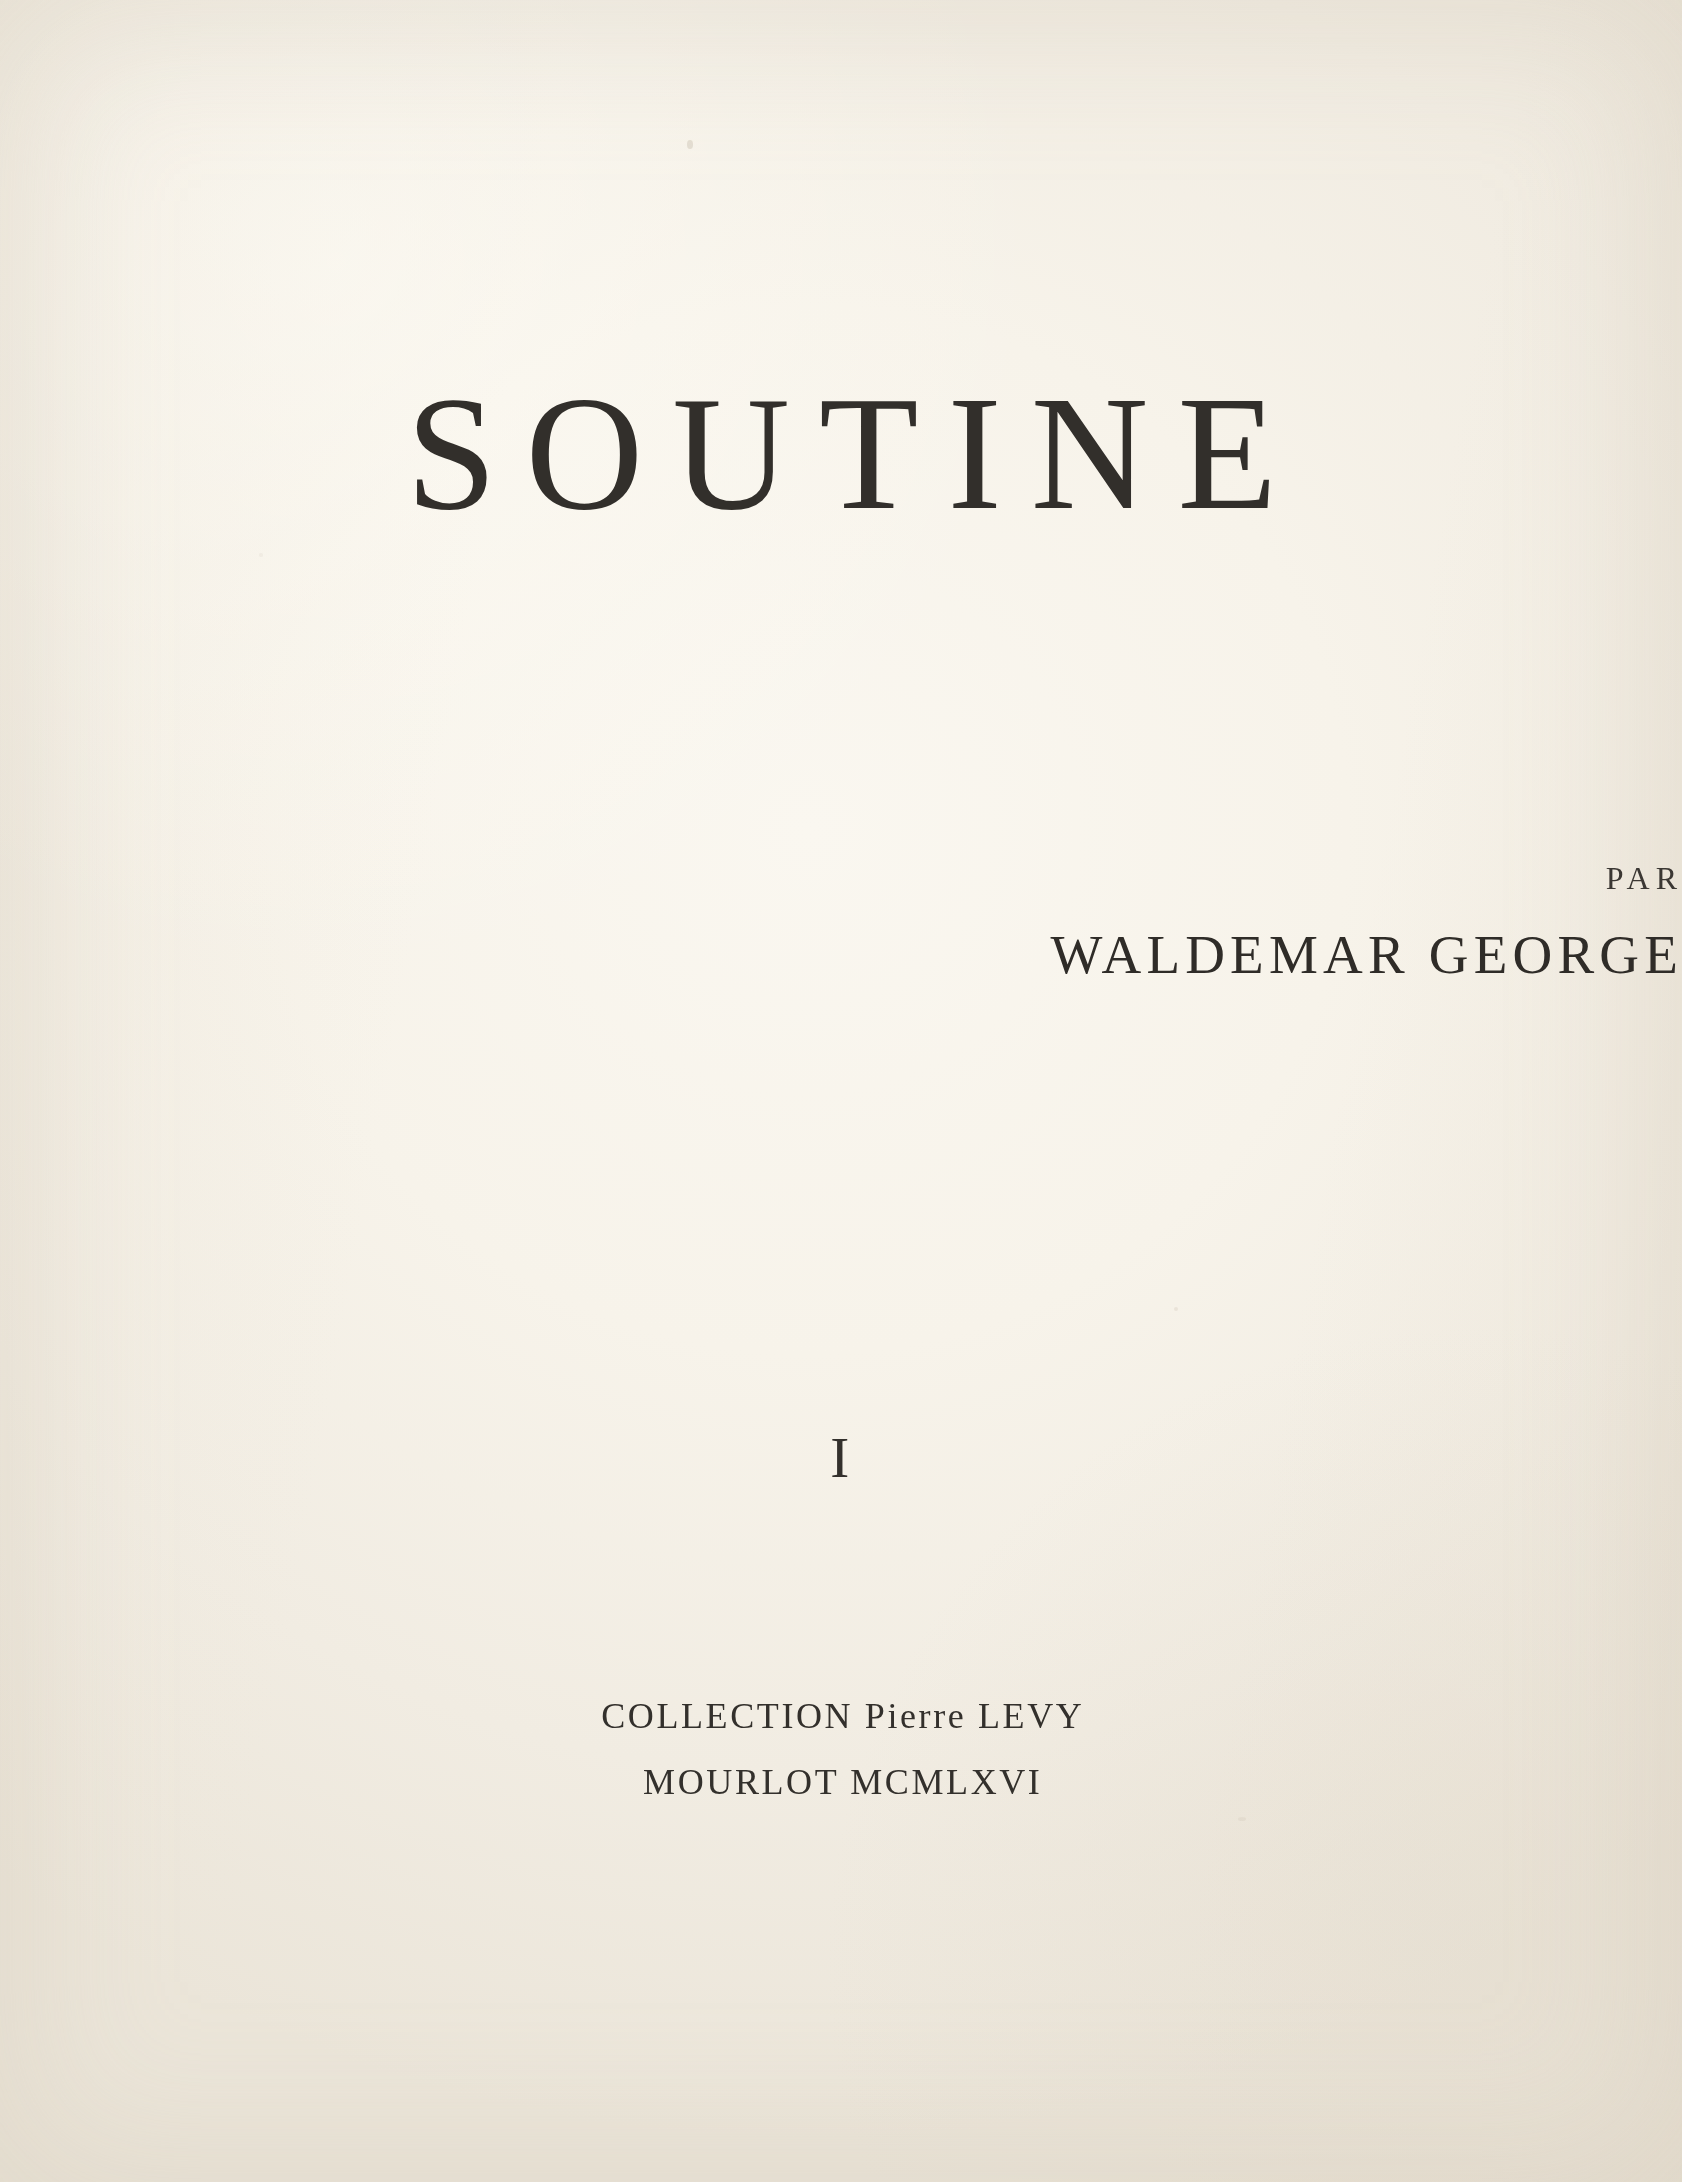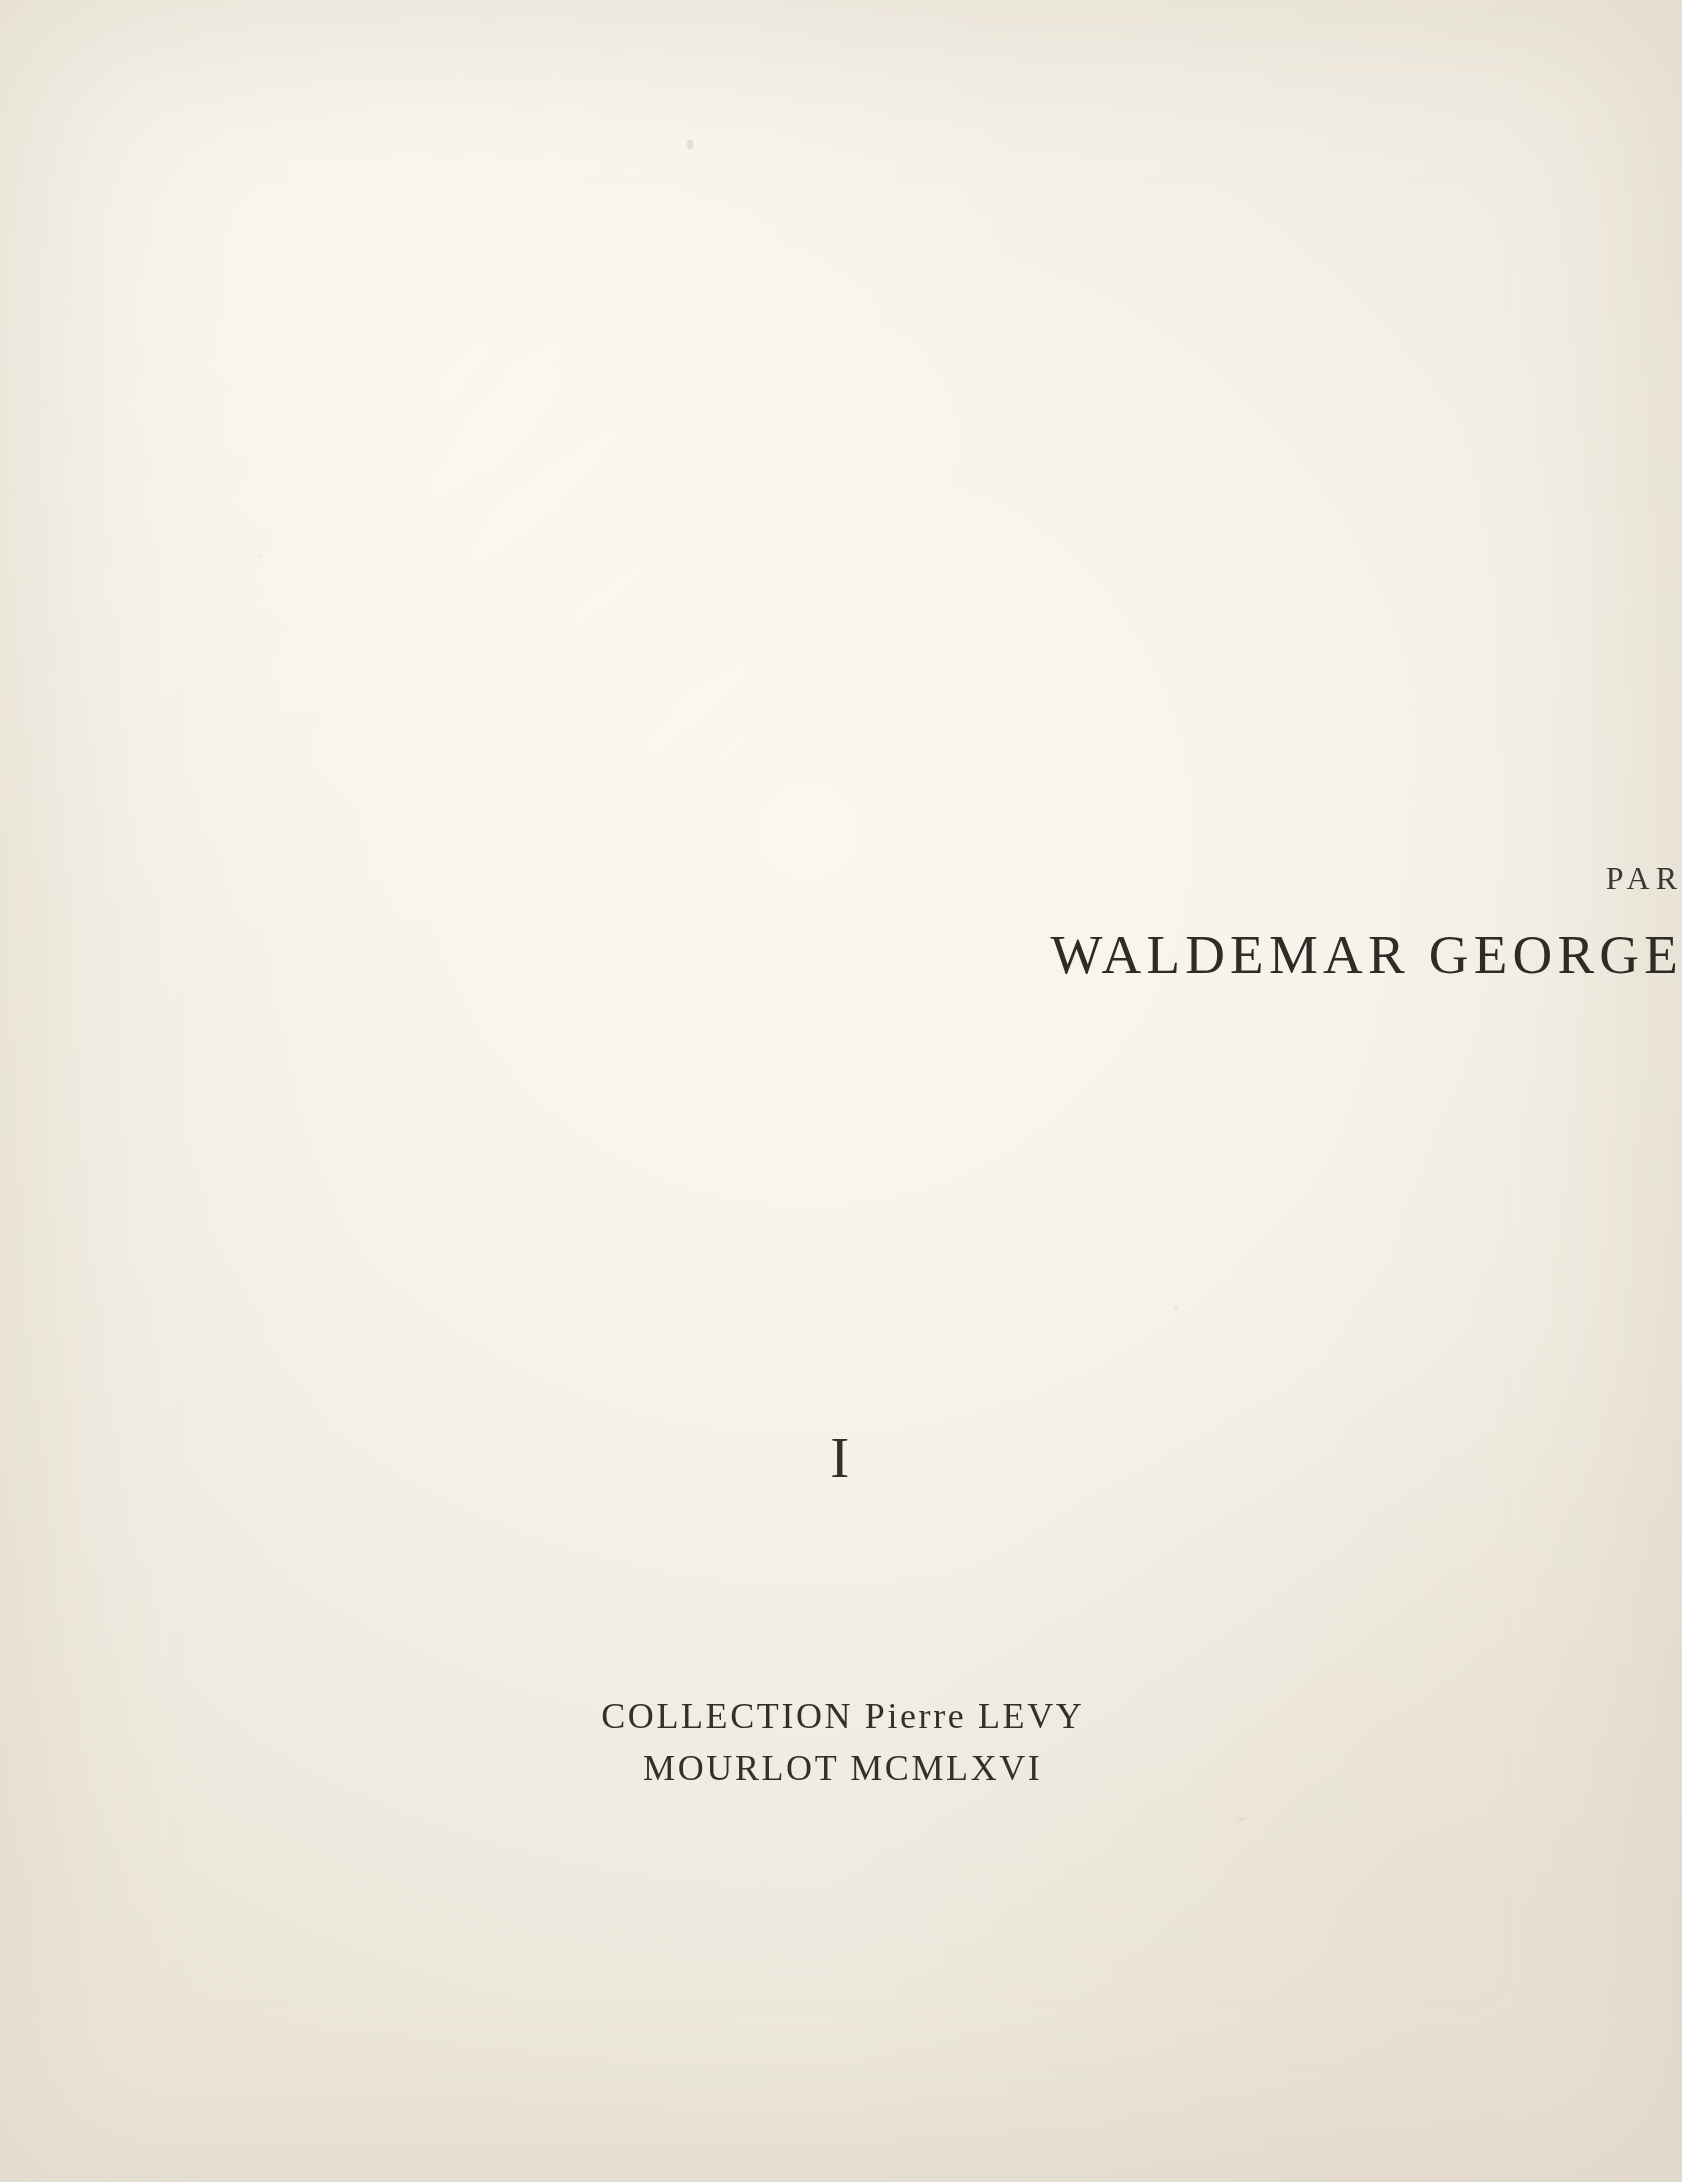--- a/index.html
+++ b/index.html
@@ -114,21 +114,21 @@
     width: 100%;
     text-align: center;
   }
   .collection-line {
     font-size: 36px;
     letter-spacing: 2.6px;
     text-indent: 2.6px;
     color: #33302c;
   }
   .publisher-line {
-    margin-top: 10px;
+    margin-top: 24px;
     font-size: 36px;
     letter-spacing: 2.6px;
     text-indent: 2.6px;
     color: #33302c;
   }
 
   
   .speck {
     position: absolute;
     border-radius: 50%;
@@ -142,20 +142,23 @@
 
 <div class="page">
 
   <div class="speck" style="top:140px;left:687px;width:6px;height:8.6px;"></div>
   <div class="speck" style="top:1307px;left:1174px;width:4.3px;height:4.3px;opacity:.6;"></div>
   <div class="speck" style="top:1817px;left:1238px;width:7.8px;height:3.5px;opacity:.45;"></div>
   <div class="speck" style="top:553px;left:259px;width:3.5px;height:3.5px;opacity:.35;"></div>
 
   <div class="content">
 
+    <div class="title-block">
+      <div class="book-title">SOUTINE</div>
+    </div>
 
     <div class="author-block">
       <div class="byline-par">PAR</div>
       <div class="author-name">WALDEMAR  GEORGE</div>
     </div>
 
     <div class="volume-block">
       <div class="volume-numeral">I</div>
     </div>
 

